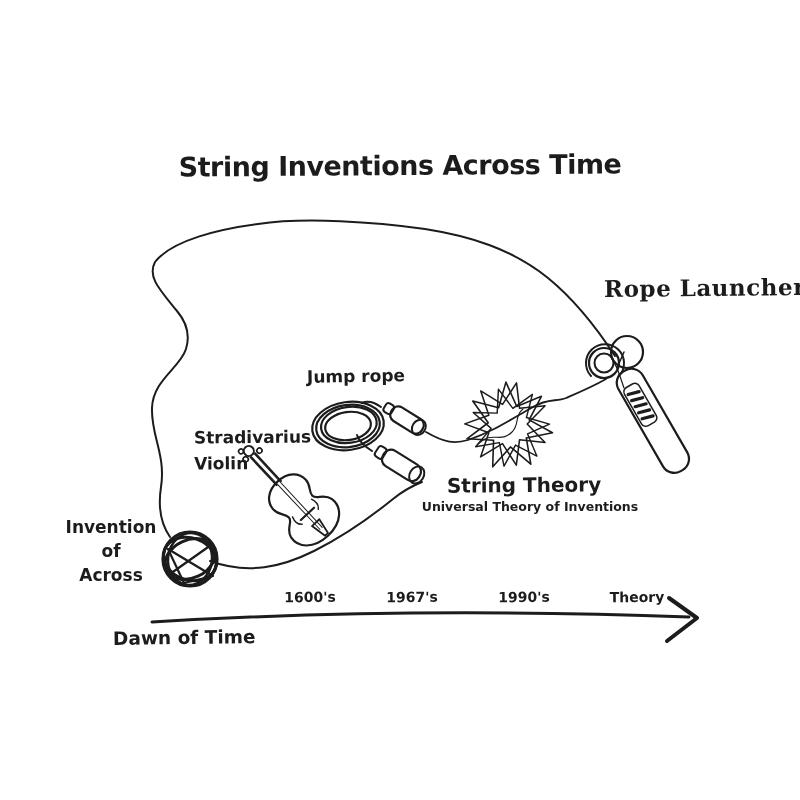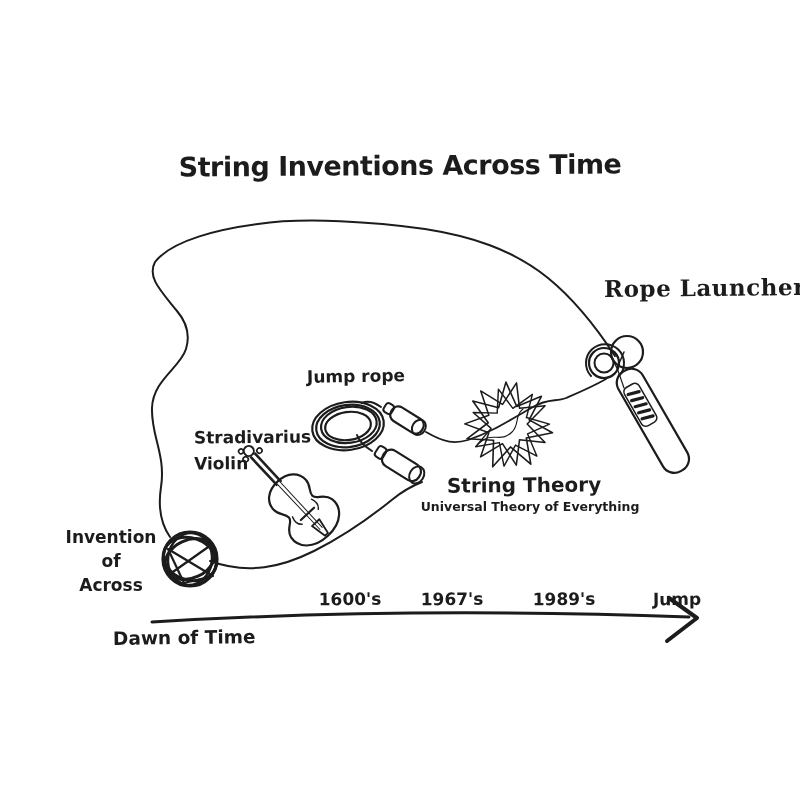--- a/index.html
+++ b/index.html
@@ -12,24 +12,24 @@
   .title{
     left:400px;top:150px;transform:translateX(-50%) rotate(-0.4deg);
     font-size:27px;letter-spacing:-0.5px;
   }
   .rope-launcher-lbl{
     left:604px;top:274px;font-family:"DejaVu Serif","Liberation Serif",serif;
     font-weight:600;font-size:23px;letter-spacing:0.5px;transform:rotate(-0.6deg);
   }
   .jump-rope-lbl{left:356px;top:366px;transform:translateX(-50%) rotate(-1deg);font-size:17px;}
   .violin-lbl{left:194px;top:424px;font-size:17px;line-height:26px;transform:rotate(-0.5deg);}
-  .invention-lbl{left:111px;top:515px;transform:translateX(-50%);text-align:center;font-size:17px;line-height:24px;margin-top:10px;}
+  .invention-lbl{left:111px;top:515px;transform:translateX(-50%);text-align:center;font-size:17px;line-height:24px;}
   .stheory-lbl{left:524px;top:473px;transform:translateX(-50%) rotate(-0.5deg);font-size:20px;}
   .stheory-sub{left:530px;top:499px;transform:translateX(-50%);font-size:12.5px;font-weight:600;}
-  .tick{position:absolute;top:589px;transform:translateX(-50%) rotate(-0.5deg);font-size:17px;font-weight:700;margin-left:40px;}
+  .tick{position:absolute;top:589px;transform:translateX(-50%) rotate(-0.5deg);font-size:14px;font-weight:700;}
   .tick-1600{left:310px;} .tick-1970{left:412px;} .tick-1990{left:524px;} .tick-today{left:637px;}
   .dawn-lbl{left:113px;top:627px;font-size:18.5px;transform:rotate(-0.8deg);}
 </style>
 </head>
 <body>
 
 <div id="stage">
 
   <svg width="800" height="800" viewBox="0 0 800 800">
     <g stroke="#1c1c1c" fill="none" stroke-linecap="round" stroke-linejoin="round">
@@ -154,22 +154,22 @@
     <div>Violin</div>
   </div>
 
   <div class="lbl invention-lbl">
     <div>Invention</div>
     <div>of</div>
     <div>Across</div>
   </div>
 
   <div class="lbl stheory-lbl">String Theory</div>
-  <div class="lbl stheory-sub">Universal Theory of Everything</div>
+  <div class="lbl stheory-sub">Universal Theory of Inventions</div>
 
   <div class="tick tick-1600">1600's</div>
   <div class="tick tick-1970">1967's</div>
-  <div class="tick tick-1990">1989's</div>
-  <div class="tick tick-today">Jump</div>
+  <div class="tick tick-1990">1990's</div>
+  <div class="tick tick-today">Theory</div>
 
   <div class="lbl dawn-lbl">Dawn of Time</div>
 
 </div>
 
 </body></html>

